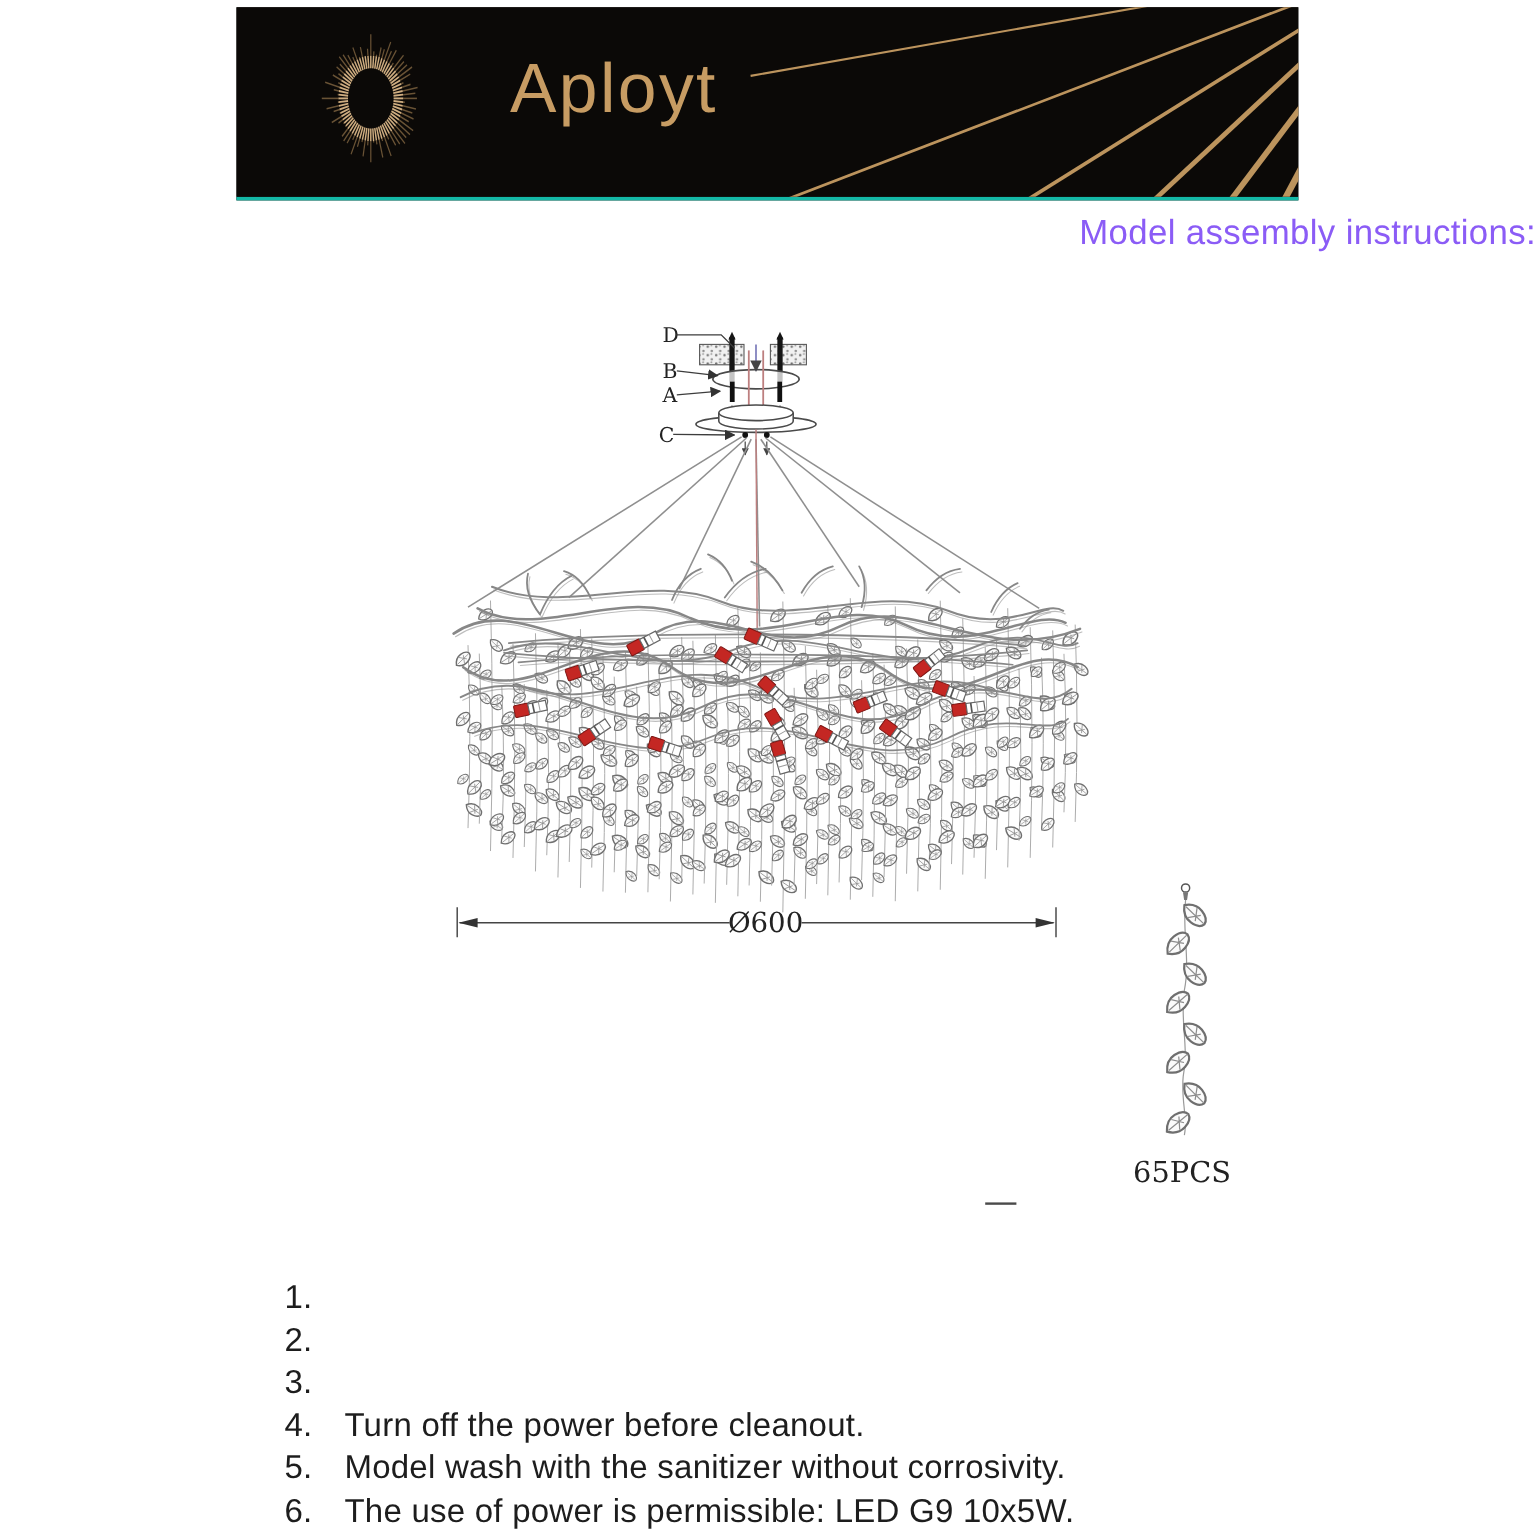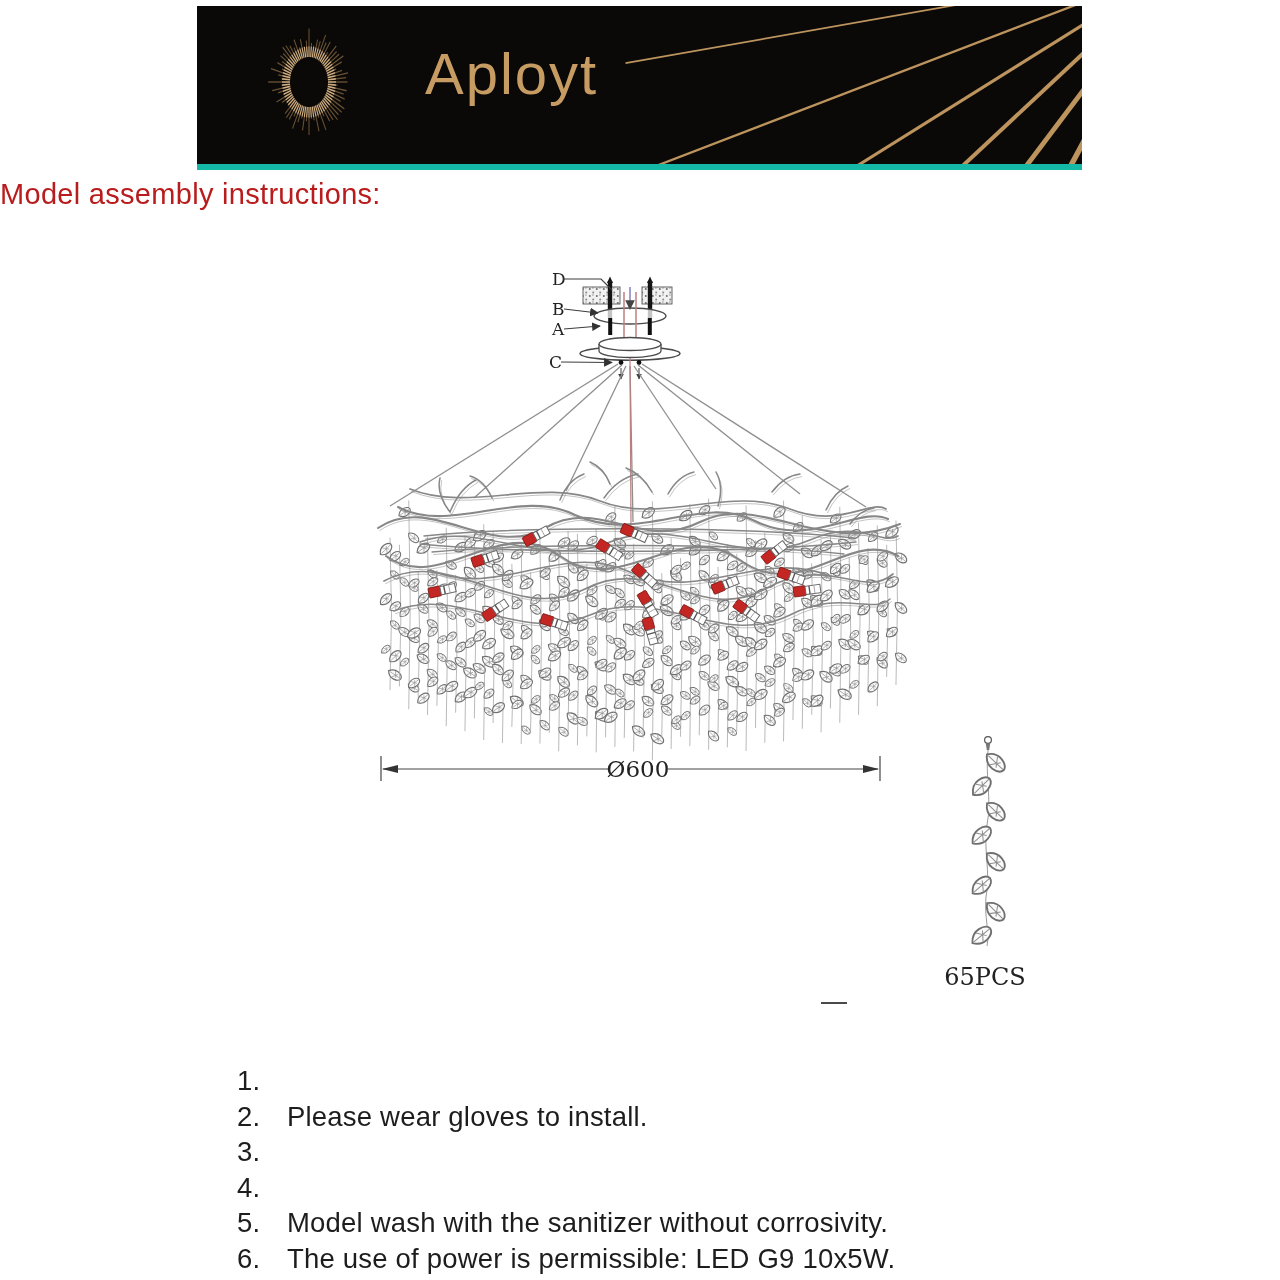--- a/index.html
+++ b/index.html
@@ -1,27 +1,27 @@
 <!DOCTYPE html>
 <html style="--banner-bg: #0b0907; --gold: #c79c63; --lamp-red: #c42723; --wire-red: #bd7f7f; --wire-blue: #8a8ac2; --line: #777777; --text: #222222;"><head>
 <meta charset="utf-8">
 <style>
   html,body{margin:0;padding:0;background:#fff;}
   .page{position:relative;width:1280px;height:1280px;background:#fff;overflow:hidden;
         font-family:"Liberation Sans",sans-serif;color:#1e1e1e;}
   
   .banner{position:absolute;left:197px;top:6px;width:885px;height:158px;
-          background:var(--banner-bg,#0b0907);border-bottom:6px solid #14b8a6;}
+          background:var(--banner-bg,#0b0907);border-bottom:3px solid #14b8a6;}
   .banner svg{position:absolute;left:0;top:0;}
   .brand-text{position:absolute;left:228px;top:34px;font-size:58px;font-weight:300;
               letter-spacing:2px;color:var(--gold,#c99c63);
               font-family:"Liberation Sans",sans-serif;}
   
-  .title-block{position:absolute;left:0;top:174px;width:1280px;text-align:left;
-               font-size:29px;line-height:41px;color:#b91c1c;letter-spacing:.3px;}
+  .title-block{position:absolute;left:0;top:174px;width:1280px;text-align:right;
+               font-size:29px;line-height:41px;color:#8b5cf6;letter-spacing:.3px;}
   
   .diagram-svg{position:absolute;left:0;top:260px;}
   
   .notes{position:absolute;left:237px;top:1063px;width:900px;font-size:27.5px;
          line-height:35.5px;color:#1d1d1d;letter-spacing:.2px;}
   .note{display:flex;}
   .note .num{width:50px;flex:0 0 50px;}
 </style>
 </head>
 <body>
@@ -832,27 +832,27 @@
 
     <line x1="821" y1="1003" x2="847" y2="1003" stroke="#4a4a4a" stroke-width="2"></line>
   </svg>
 
   <div class="notes">
     <div class="note">
       <span class="num">1.</span>
     </div>
     <div class="note">
       <span class="num">2.</span>
-      <span>Please wear gloves to install.</span>
     </div>
     <div class="note">
       <span class="num">3.</span>
     </div>
     <div class="note">
       <span class="num">4.</span>
+      <span>Turn off the power before cleanout.</span>
     </div>
     <div class="note">
       <span class="num">5.</span>
       <span>Model wash with the sanitizer without corrosivity.</span>
     </div>
     <div class="note">
       <span class="num">6.</span>
       <span>The use of power is permissible: LED G9 10x5W.</span>
     </div>
   </div>

